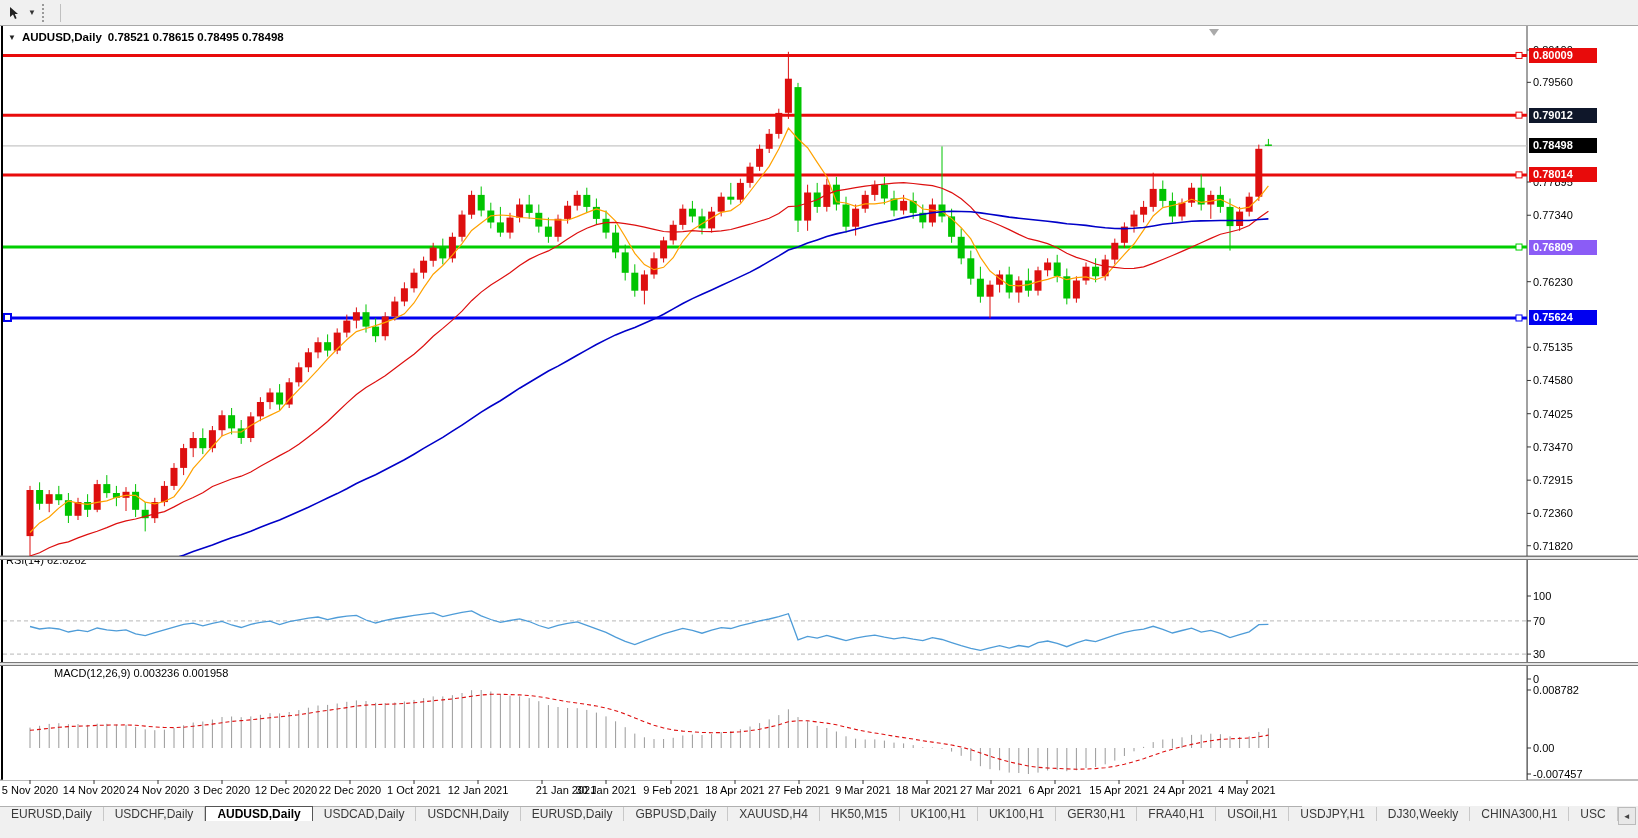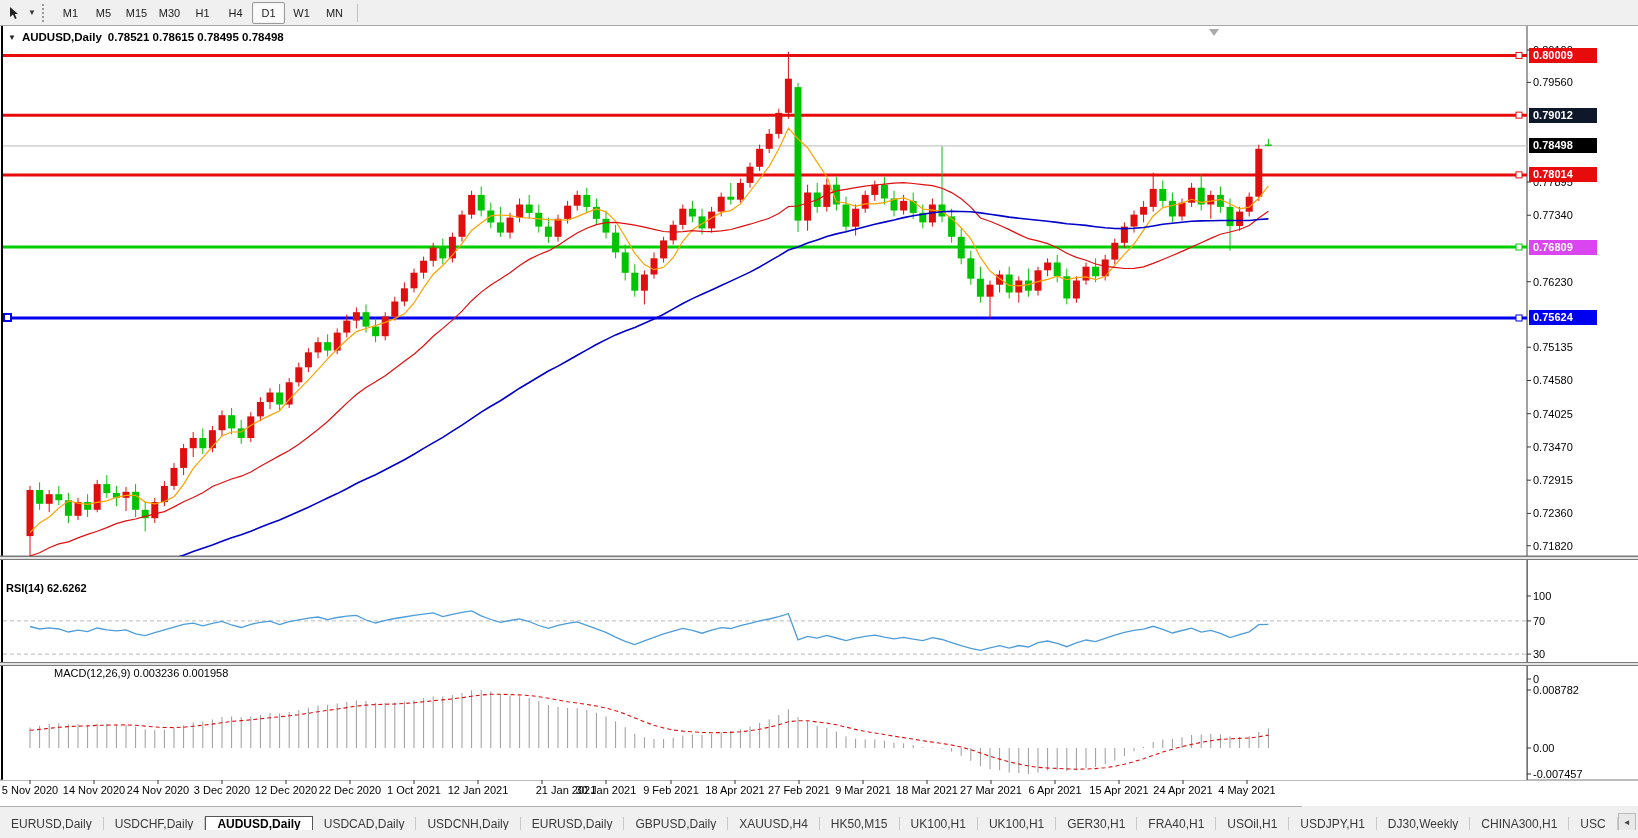--- a/index.html
+++ b/index.html
@@ -44,21 +44,21 @@
     font-size:11px;font-weight:bold;color:#fff;padding-left:4px;
   }
   .xdate{
     position:absolute;width:84px;text-align:center;font-size:11px;color:#000;top:758px;
   }
   .splitter{position:absolute;left:0;width:1638px;height:4px;background:#e4e4e4;
     border-top:1px solid #7a7a7a;border-bottom:1px solid #7a7a7a;box-sizing:border-box;}
   
   #tabbar{
     position:absolute;left:0;top:806px;width:1302px;height:24px;background:#f0f0f0;
-    border-top:1px solid #b0b0b0;display:flex;align-items:flex-end;font-size:12px;color:#3a3a3a;
+    border-top:1px solid #b0b0b0;display:flex;align-items:flex-start;font-size:12px;color:#3a3a3a;
   }
   .tab{
     display:flex;align-items:center;padding:0 11px;border-right:1px solid #c8c8c8;
     white-space:nowrap;
   }
   .tab.active{
     background:#ffffff;border:1px solid #555;border-bottom:none;font-weight:bold;color:#000;
     margin-top:-1px;
   }
   .tab-arrows{margin-left:auto;display:flex;align-items:center;gap:2px;padding-right:4px;}
@@ -72,31 +72,20 @@
 <body>
 
 <div id="toolbar">
   <div class="tool-icon">
     <svg width="14" height="14" viewBox="0 0 14 14">
       <path d="M2 1 L2 11 L5 8.5 L7 13 L8.6 12.2 L6.8 8 L10 8 Z" fill="#222"></path>
     </svg>
   </div>
   <div class="tool-caret">▼</div>
   <div class="grip"></div>
-  <div id="tf-buttons" style="display:flex;align-items:center;">
-      <div class="tf-btn">M1</div>
-      <div class="tf-btn">M5</div>
-      <div class="tf-btn">M15</div>
-      <div class="tf-btn">M30</div>
-      <div class="tf-btn">H1</div>
-      <div class="tf-btn">H4</div>
-      <div class="tf-btn active">D1</div>
-      <div class="tf-btn">W1</div>
-      <div class="tf-btn">MN</div>
-    </div>
   <div class="tool-sep"></div>
 </div>
 
 <div id="chart-window">
   <svg id="chart-svg" width="1638" height="780">
       <rect x="1" y="0" width="1636" height="754" fill="#ffffff"></rect>
       <line x1="2" y1="0" x2="2" y2="754" stroke="#000" stroke-width="2"></line>
       <line x1="0" y1="530" x2="1638" y2="530" stroke="#7a7a7a"></line>
       <line x1="0" y1="754" x2="1638" y2="754" stroke="#7a7a7a"></line>
       <line x1="1527" y1="0" x2="1527" y2="754" stroke="#444"></line>
@@ -568,21 +557,21 @@
       <line x1="1183" y1="754" x2="1183" y2="758" stroke="#333"></line>
       <line x1="1247" y1="754" x2="1247" y2="758" stroke="#333"></line>
     </svg>
 
   <div id="chart-title">
     <span class="tri">▼</span>
     <span>AUDUSD,Daily</span>
     <span style="font-weight:bold;">0.78521 0.78615 0.78495 0.78498</span>
   </div>
 
-  <div class="ind-label" style="top:556px;font-weight:bold;">RSI(14) 62.6262</div>
+  <div class="ind-label" style="top:528px;">RSI(14) 62.6262</div>
   <div class="ind-label" style="top:641px;padding-left:48px;">MACD(12,26,9) 0.003236 0.001958</div>
 
   <div class="splitter" style="top:530px;"></div>
   <div class="splitter" style="top:636px;"></div>
 
   <div id="labels-layer">
       <div class="ytick" style="top:17px">0.80100</div>
       <div class="ytick" style="top:49px">0.79560</div>
       <div class="ytick" style="top:149px">0.77895</div>
       <div class="ytick" style="top:182px">0.77340</div>
@@ -590,21 +579,21 @@
       <div class="ytick" style="top:314px">0.75135</div>
       <div class="ytick" style="top:347px">0.74580</div>
       <div class="ytick" style="top:381px">0.74025</div>
       <div class="ytick" style="top:414px">0.73470</div>
       <div class="ytick" style="top:447px">0.72915</div>
       <div class="ytick" style="top:480px">0.72360</div>
       <div class="ytick" style="top:513px">0.71820</div>
       <div class="price-box" style="top:22px;background:#e80b0b">0.80009</div>
       <div class="price-box" style="top:82px;background:#0f172a">0.79012</div>
       <div class="price-box" style="top:141px;background:#e80b0b">0.78014</div>
-      <div class="price-box" style="top:214px;background:#d946ef">0.76809</div>
+      <div class="price-box" style="top:214px;background:#8b5cf6">0.76809</div>
       <div class="price-box" style="top:284px;background:#0000f0">0.75624</div>
       <div class="price-box" style="top:112px;background:#000000">0.78498</div>
       <div class="ytick" style="top:563px">100</div>
       <div class="ytick" style="top:588px">70</div>
       <div class="ytick" style="top:621px">30</div>
       <div class="ytick" style="top:646px">0</div>
       <div class="ytick" style="top:657px">0.008782</div>
       <div class="ytick" style="top:715px">0.00</div>
       <div class="ytick" style="top:741px">-0.007457</div>
       <div class="xdate" style="left:-12px">5 Nov 2020</div>

